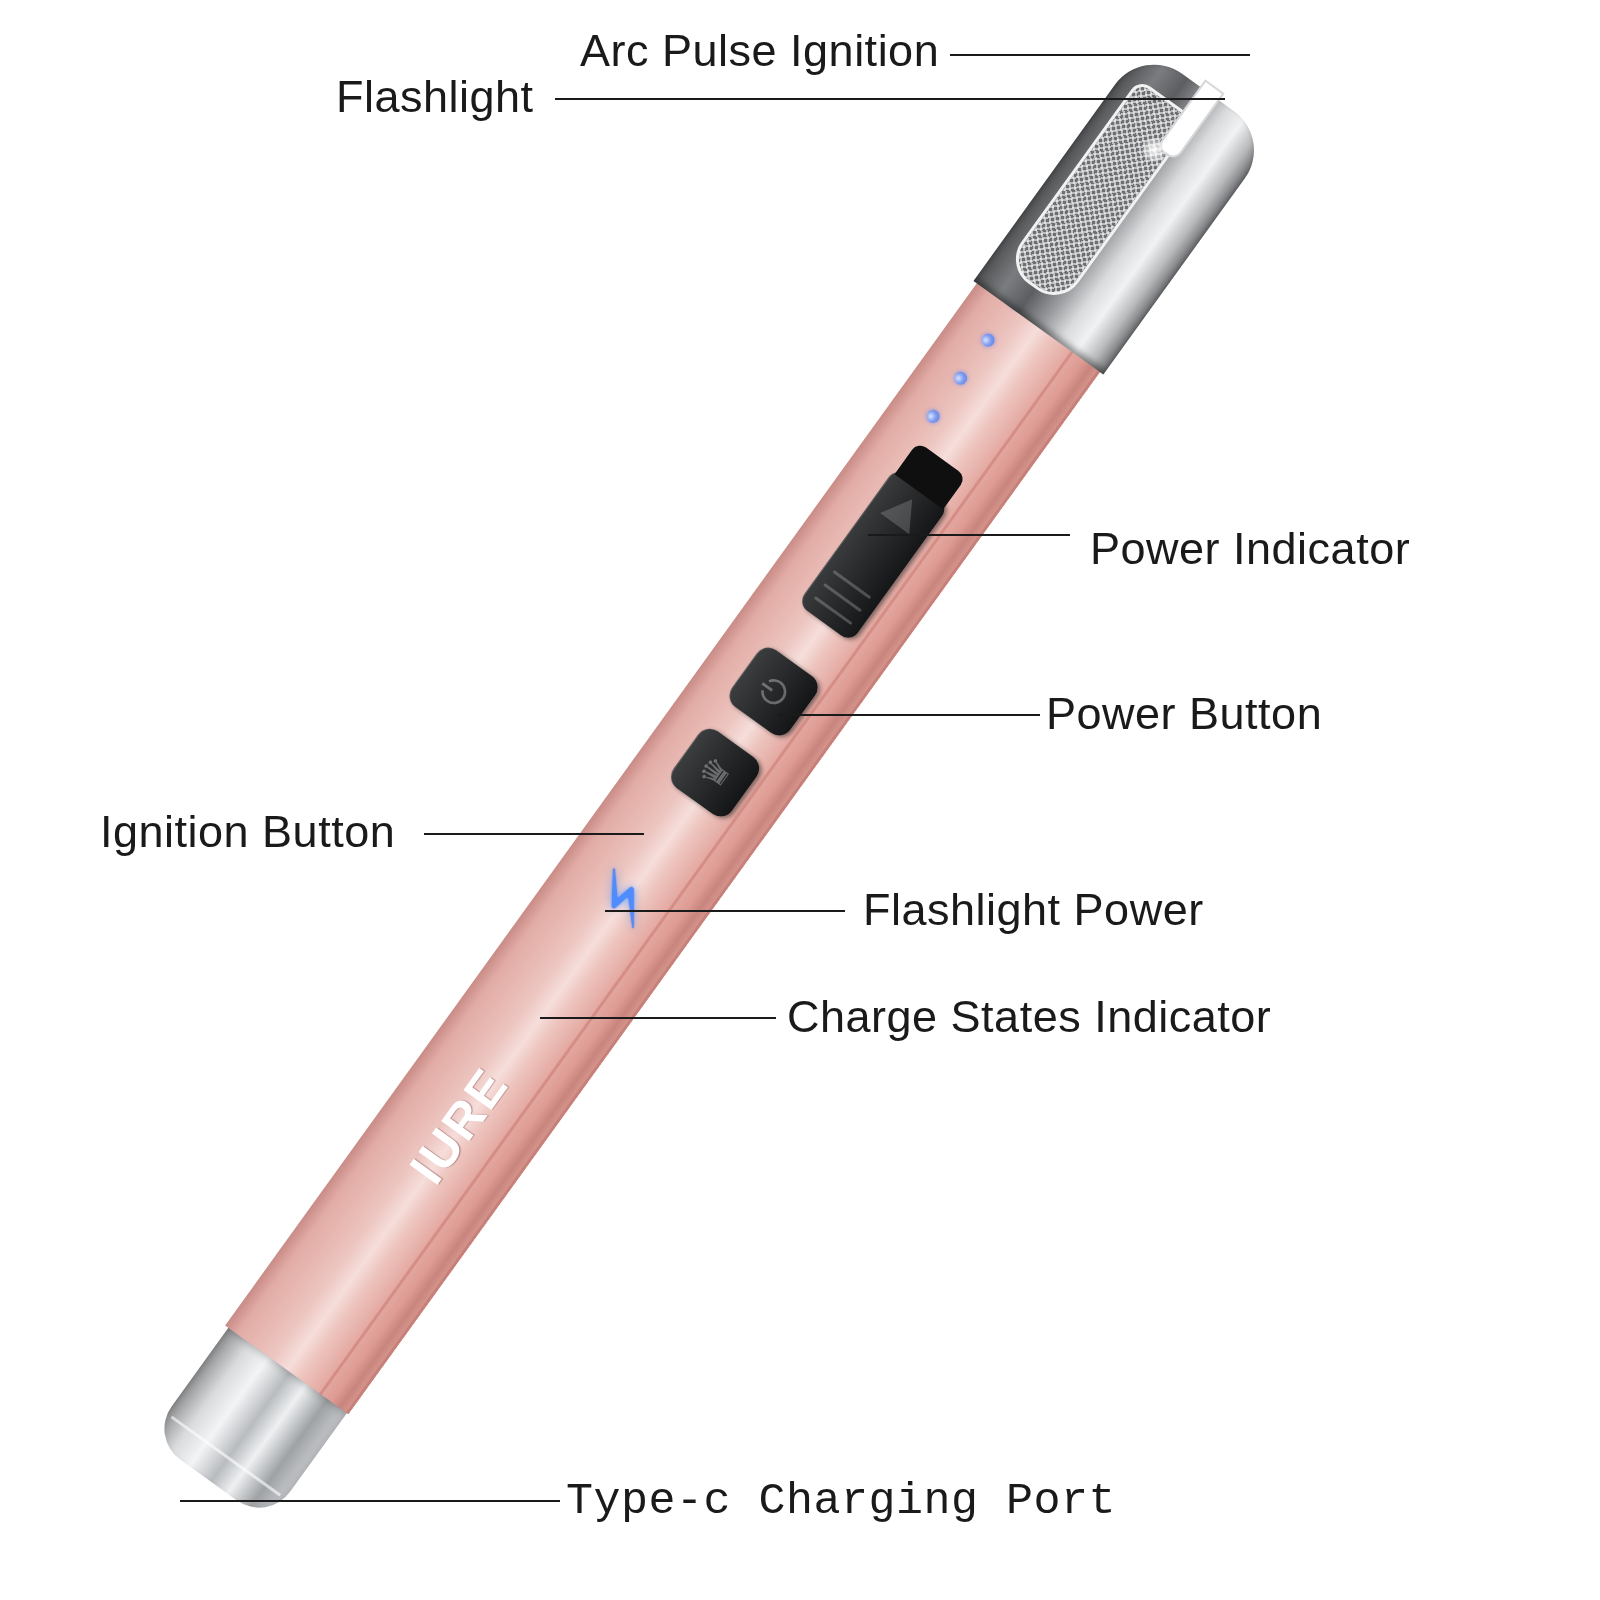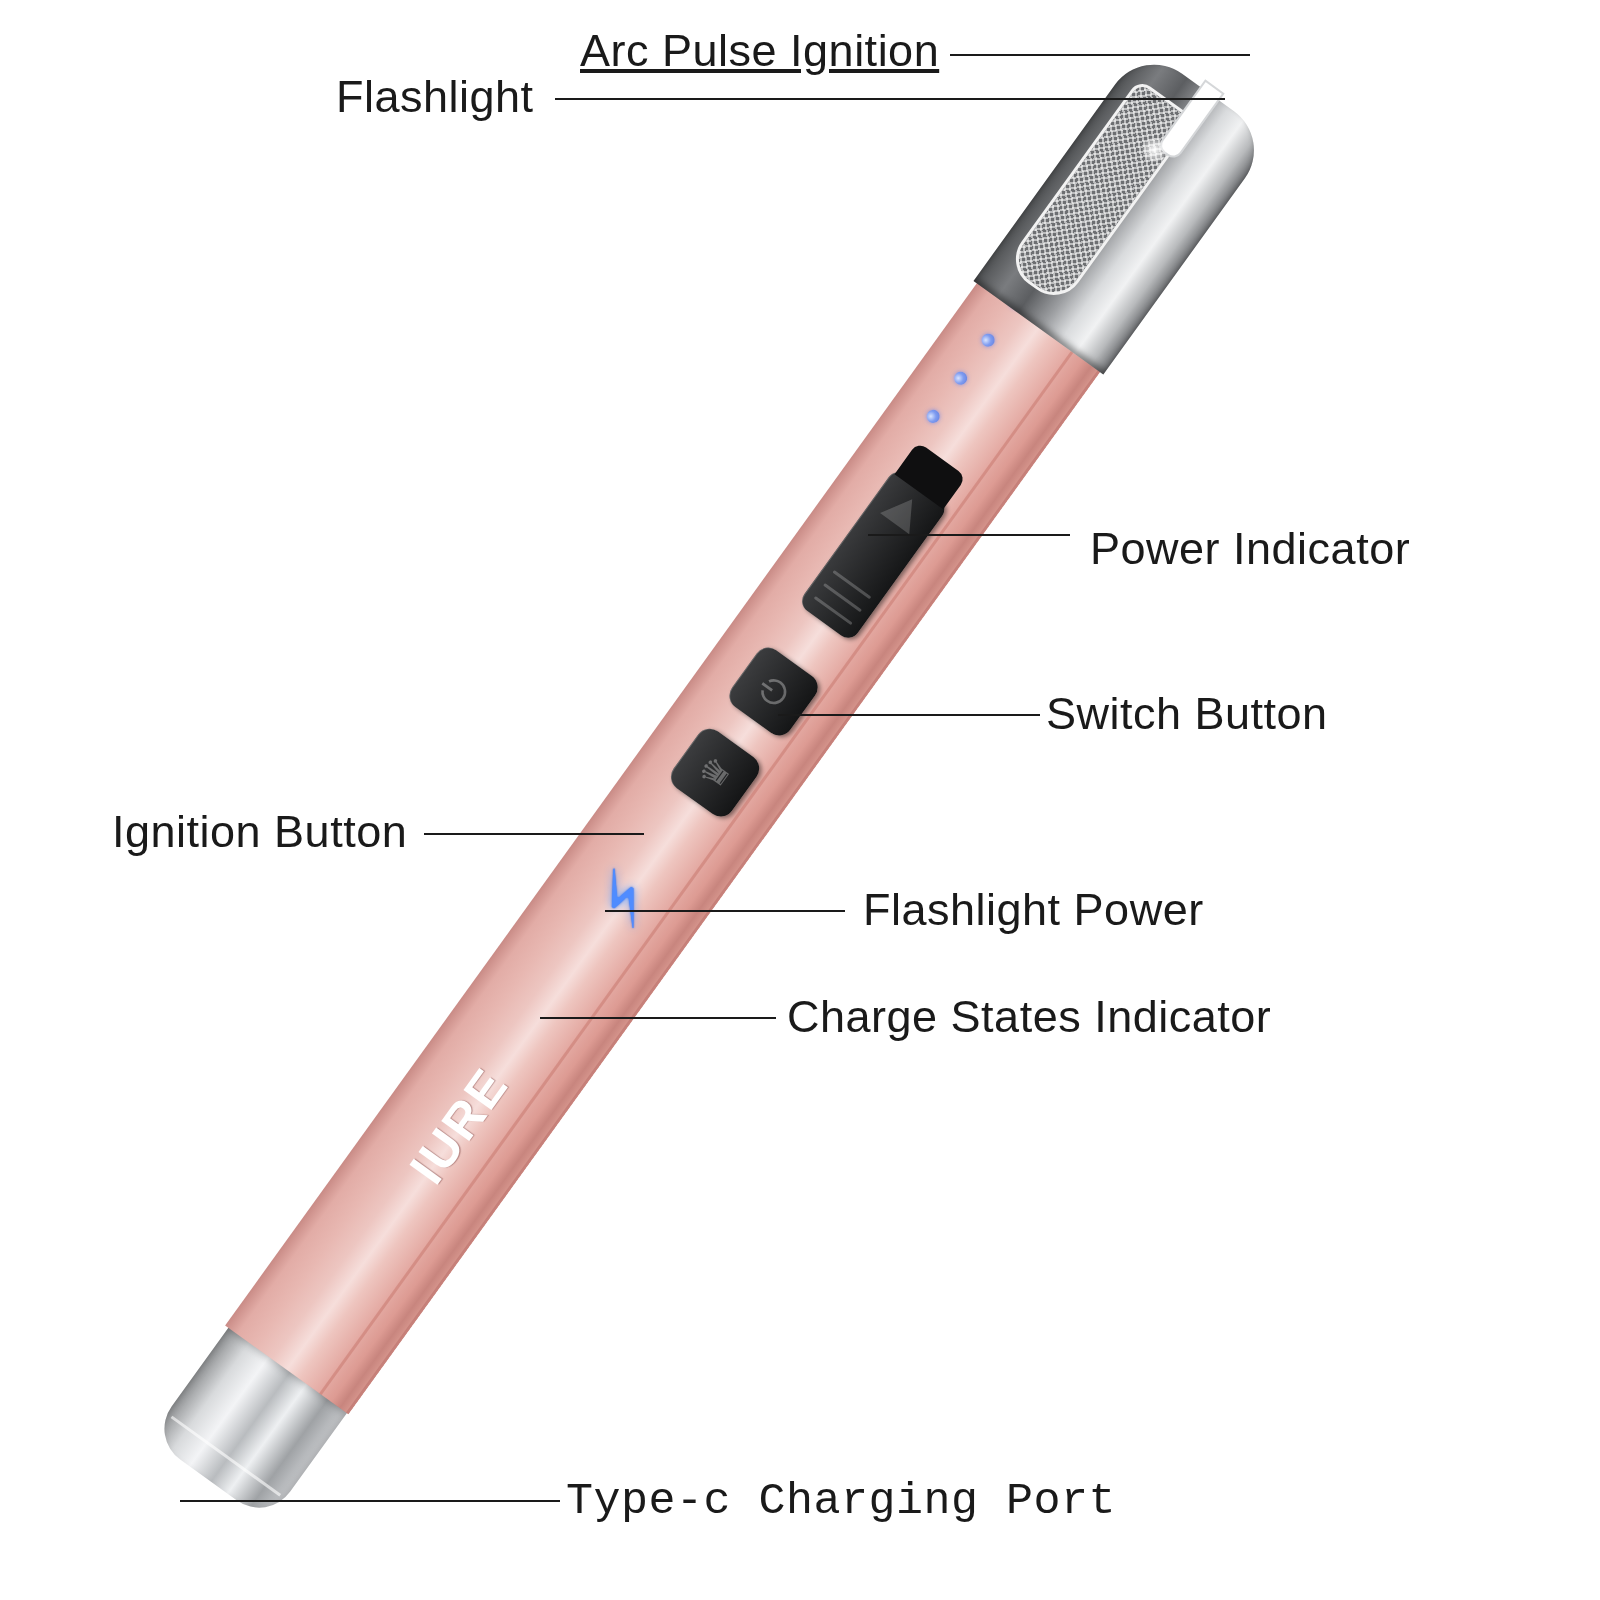--- a/index.html
+++ b/index.html
@@ -127,41 +127,41 @@
     </div>
     <div class="top-head">
       <div class="mesh"></div>
       <div class="slot"></div>
       <div class="tip-glow"></div>
     </div>
   </div>
 
   <div>
     <div class="callout-line" style="left:950px; top:54px; width:300px;"></div>
-    <span class="callout-label" style="left:580px; top:28px;text-decoration:underline;">Arc Pulse Ignition</span>
+    <span class="callout-label" style="left:580px; top:28px;">Arc Pulse Ignition</span>
   </div>
 
   <div>
     <div class="callout-line" style="left:555px; top:98px; width:670px;"></div>
     <span class="callout-label" style="left:336px; top:74px;">Flashlight</span>
   </div>
 
   <div>
     <div class="callout-line" style="left:868px; top:534px; width:202px;"></div>
     <span class="callout-label" style="left:1090px; top:526px;">Power Indicator</span>
   </div>
 
   <div>
     <div class="callout-line" style="left:778px; top:714px; width:262px;"></div>
-    <span class="callout-label" style="left:1046px; top:691px;">Switch Button</span>
+    <span class="callout-label" style="left:1046px; top:691px;">Power Button</span>
   </div>
 
   <div>
     <div class="callout-line" style="left:424px; top:833px; width:220px;"></div>
-    <span class="callout-label" style="left:112px; top:809px;text-align:right;">Ignition Button</span>
+    <span class="callout-label" style="left:100px; top:809px;text-align:right;">Ignition Button</span>
   </div>
 
   <div>
     <div class="callout-line" style="left:605px; top:910px; width:240px;"></div>
     <span class="callout-label" style="left:863px; top:887px;">Flashlight Power</span>
   </div>
 
   <div>
     <div class="callout-line" style="left:540px; top:1017px; width:236px;"></div>
     <span class="callout-label" style="left:787px; top:994px;">Charge States Indicator</span>

